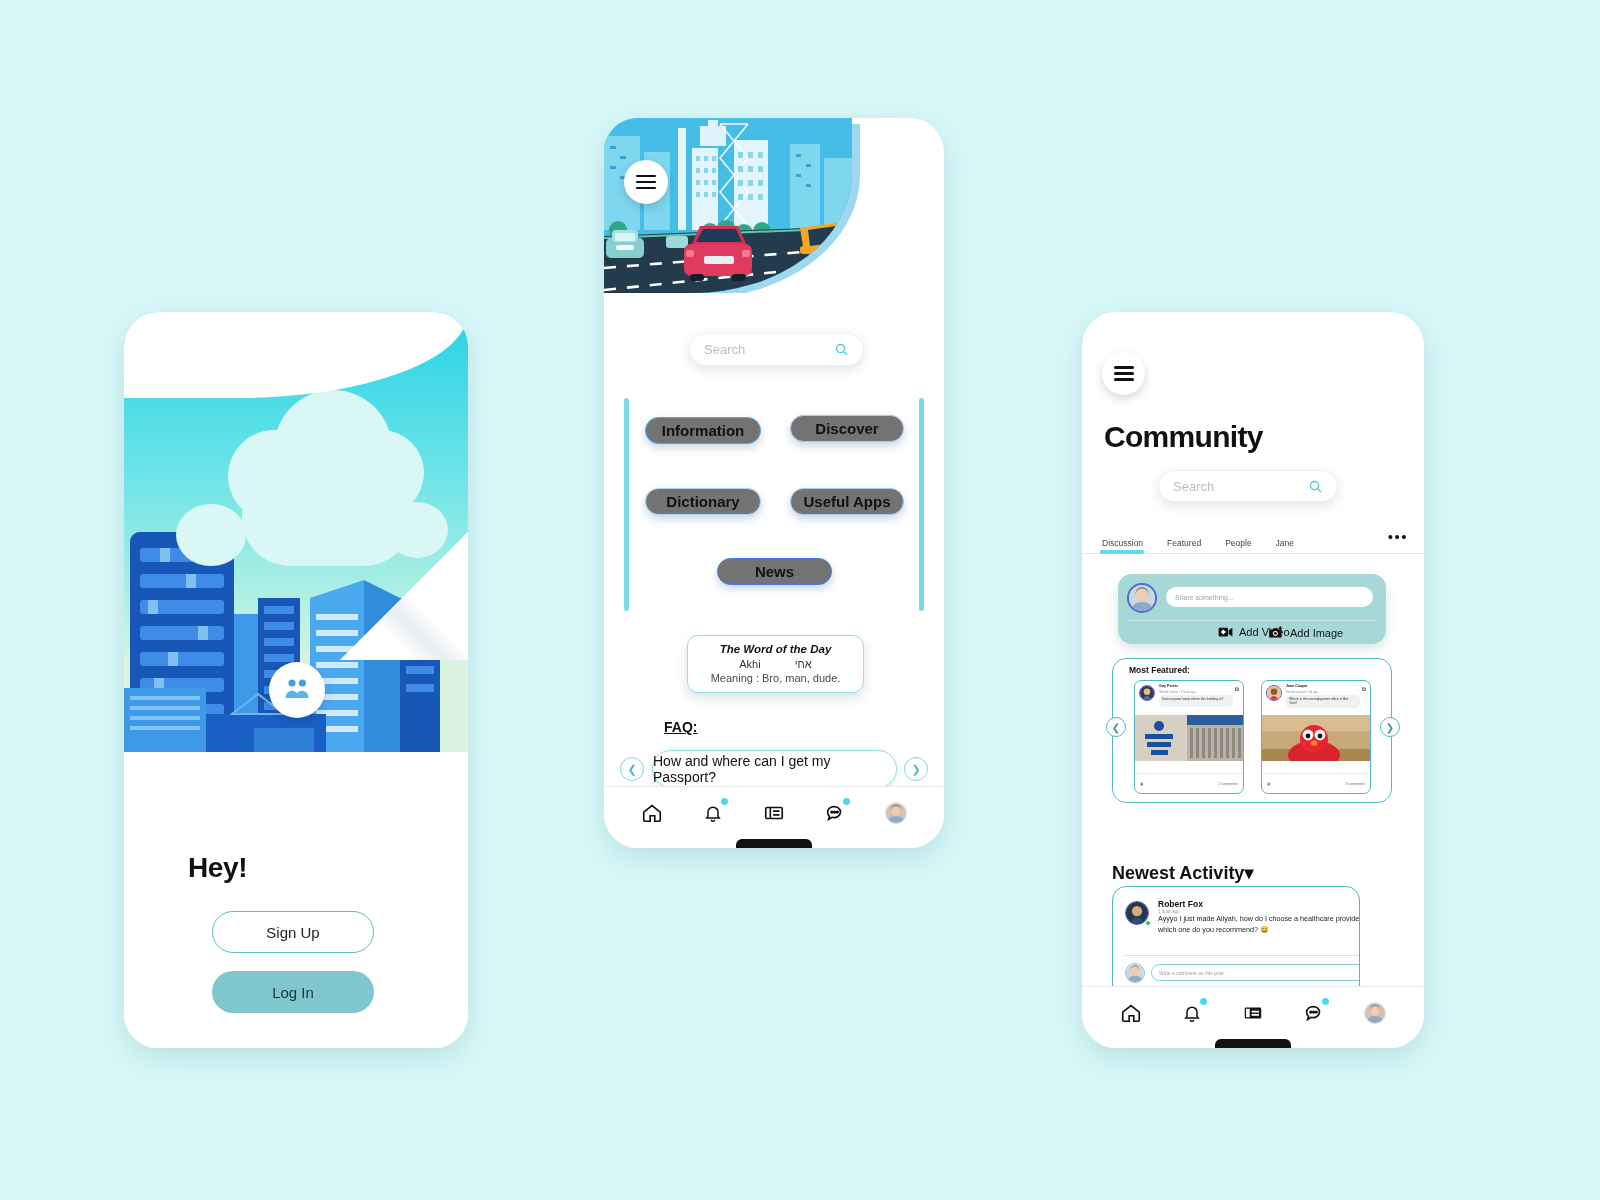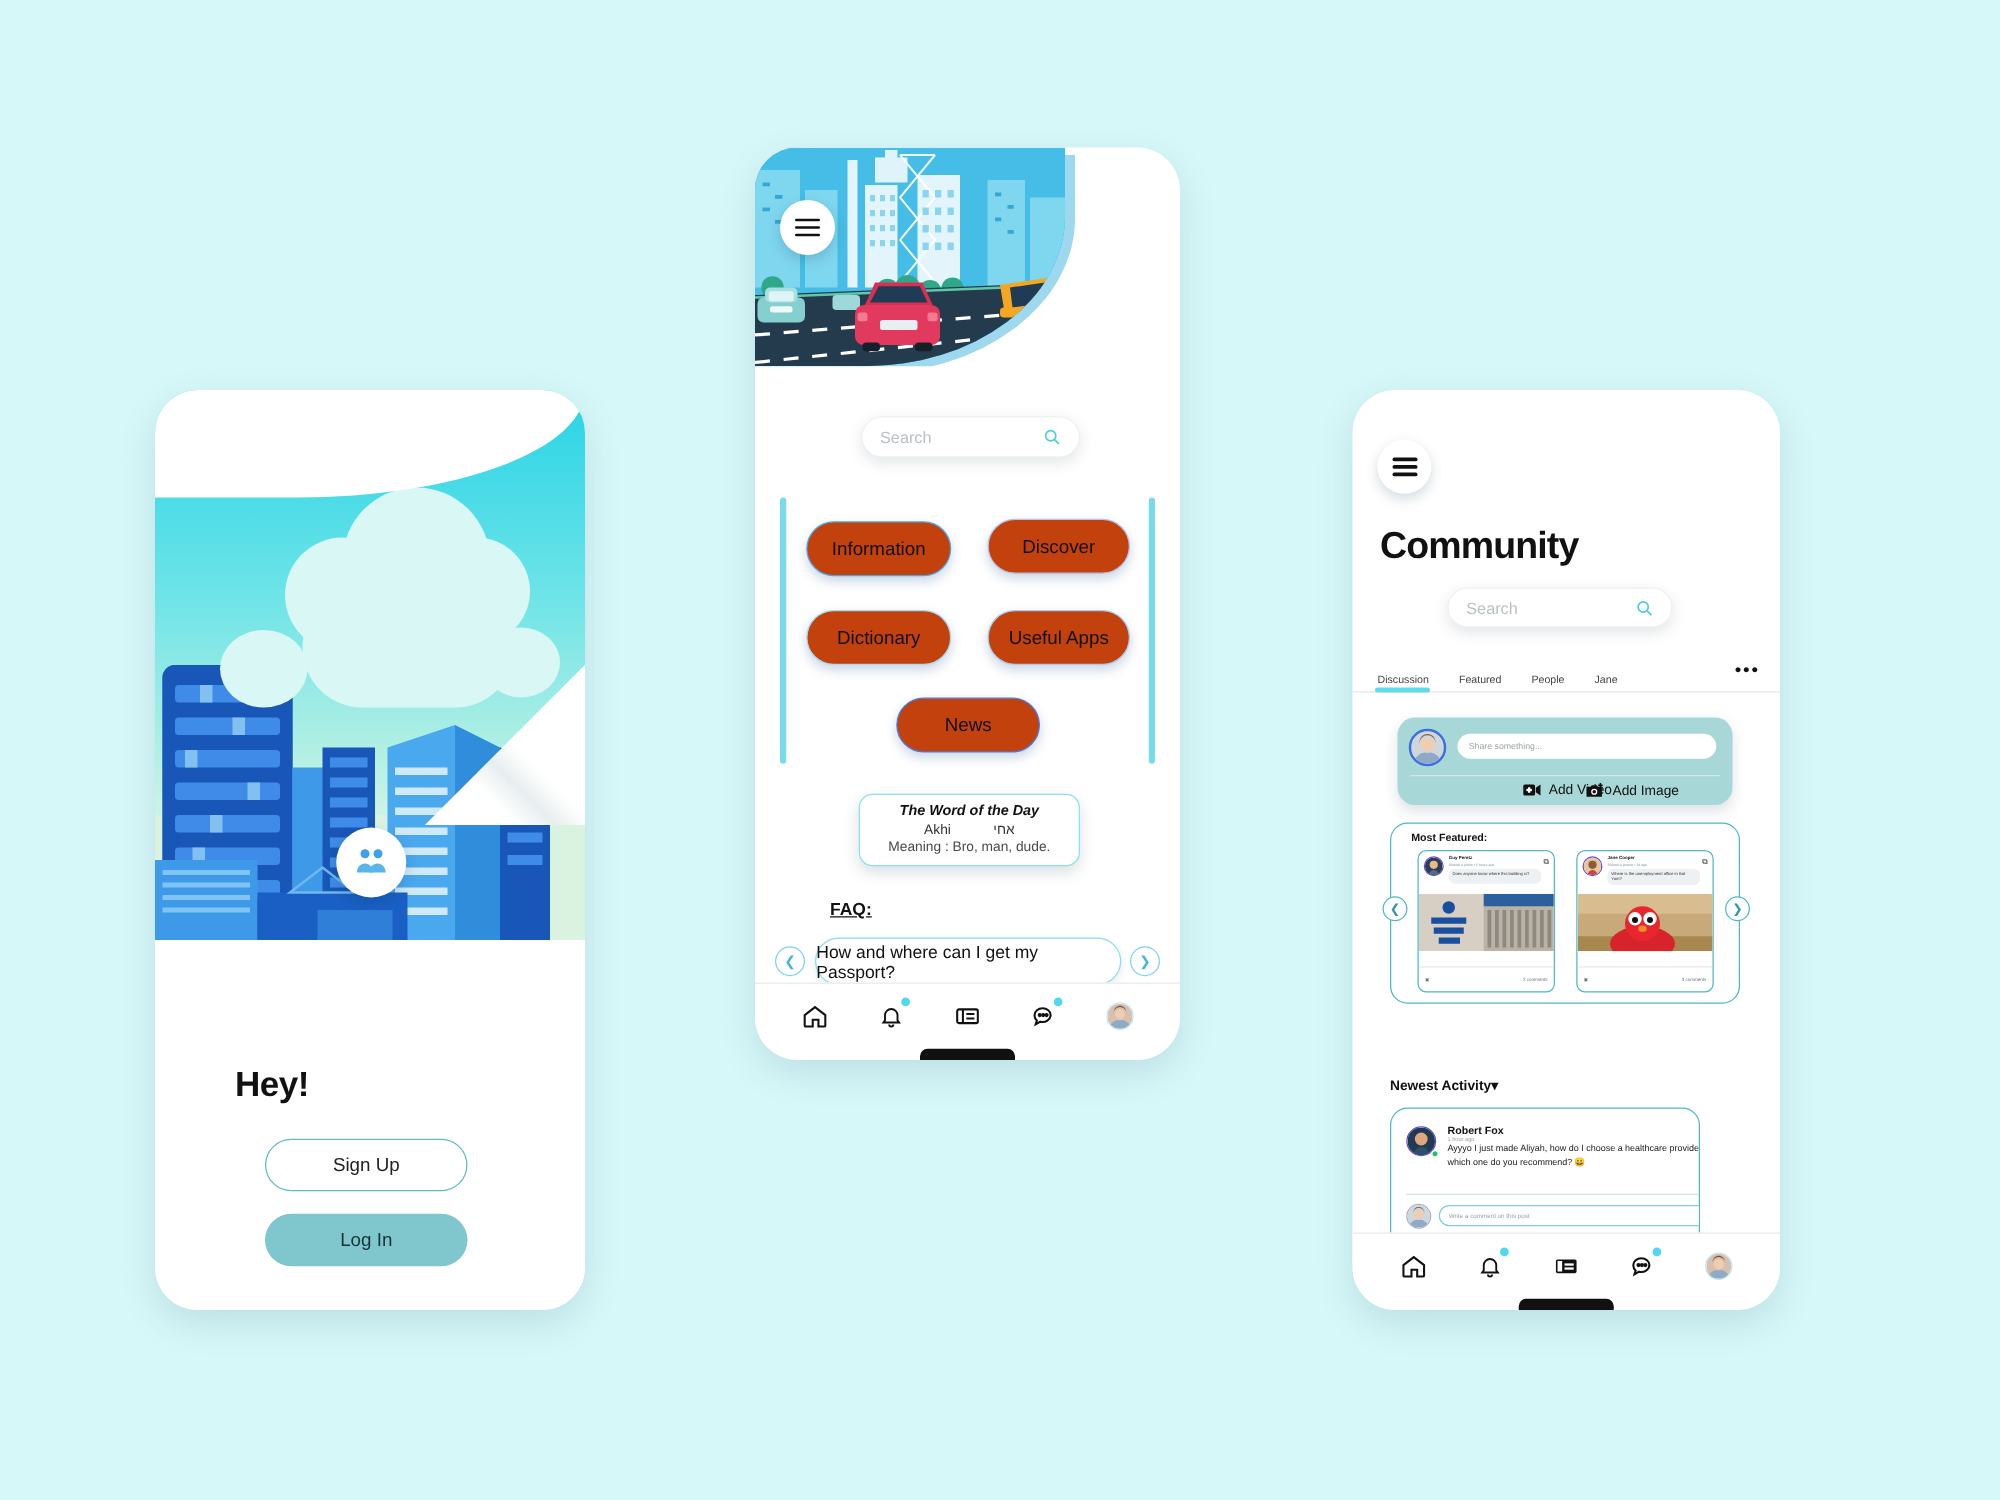--- a/index.html
+++ b/index.html
@@ -105,23 +105,23 @@
 
   #p2-search { left:85px; top:215px; width:175px; height:33px; }
 
   .p2-railL, .p2-railR {
     position:absolute; width:5px; border-radius:3px; background:#79dbe8;
   }
   .p2-railL { left:20px; top:280px; height:213px; }
   .p2-railR { left:315px; top:280px; height:213px; }
 
   .cat-btn {
-    position:absolute; height:44px; border-radius:23px; background:#c2410c;
+    position:absolute; height:27px; border-radius:23px; background:#737373;
     display:flex; align-items:center; justify-content:center;
-    font-size:15px; font-weight:normal; color:#111; cursor:pointer;
+    font-size:15px; font-weight:bold; color:#111; cursor:pointer;
     box-shadow:0 4px 9px rgba(10,70,130,.22);
   }
   #p2-information { left:41px;  top:299px; width:116px; border:1.6px solid #4aa8e8; }
   #p2-discover    { left:186px; top:297px; width:114px; border:1.6px solid #b9c2e8; }
   #p2-dictionary  { left:41px;  top:370px; width:116px; border:1.6px solid #a5dcf0; }
   #p2-usefulapps  { left:186px; top:370px; width:114px; border:1.6px solid #a8cdee; }
   #p2-news        { left:113px; top:440px; width:115px; border:1.6px solid #4a7ae8; }
 
   .word-card {
     position:absolute; left:83px; top:517px; width:177px; height:58px;
@@ -234,21 +234,21 @@
     justify-content:space-between; padding:0 5px; font-size:3.6px; color:#6a7275;
   }
   .carousel-arrow {
     position:absolute; top:405px; width:20px; height:20px; border-radius:50%;
     border:1.3px solid #4fb8c4; background:#fff;
     display:flex; align-items:center; justify-content:center; font-size:10px; color:#2f97a6; cursor:pointer;
   }
   #p3-car-prev { left:24px; }
   #p3-car-next { left:298px; }
 
-  .newest-hd { position:absolute; left:30px; top:550px; font-size:11px; font-weight:bold; color:#111; }
+  .newest-hd { position:absolute; left:30px; top:550px; font-size:18px; font-weight:bold; color:#111; }
   .activity-card {
     position:absolute; left:30px; top:574px; width:248px; height:116px;
     border:1.4px solid #4fb8c4; border-radius:14px 14px 0 0; background:#fff; overflow:hidden;
   }
   .act-av { position:absolute; left:12px; top:14px; width:24px; height:24px; border-radius:50%; overflow:hidden; border:1.6px solid #6c4ad8; }
   .act-dot { position:absolute; left:32px; top:33px; width:6px; height:6px; border-radius:50%; background:#22c55e; border:1px solid #fff; }
   .act-name { position:absolute; left:45px; top:12px; font-size:8.5px; font-weight:bold; color:#111; }
   .act-time { position:absolute; left:45px; top:22px; font-size:4.5px; color:#98a0a3; }
   .act-body { position:absolute; left:45px; top:27px; width:218px; font-size:7.2px; line-height:1.5; color:#222; }
   .act-div  { position:absolute; left:12px; top:68px; width:256px; height:1px; background:#cfe4e6; }

